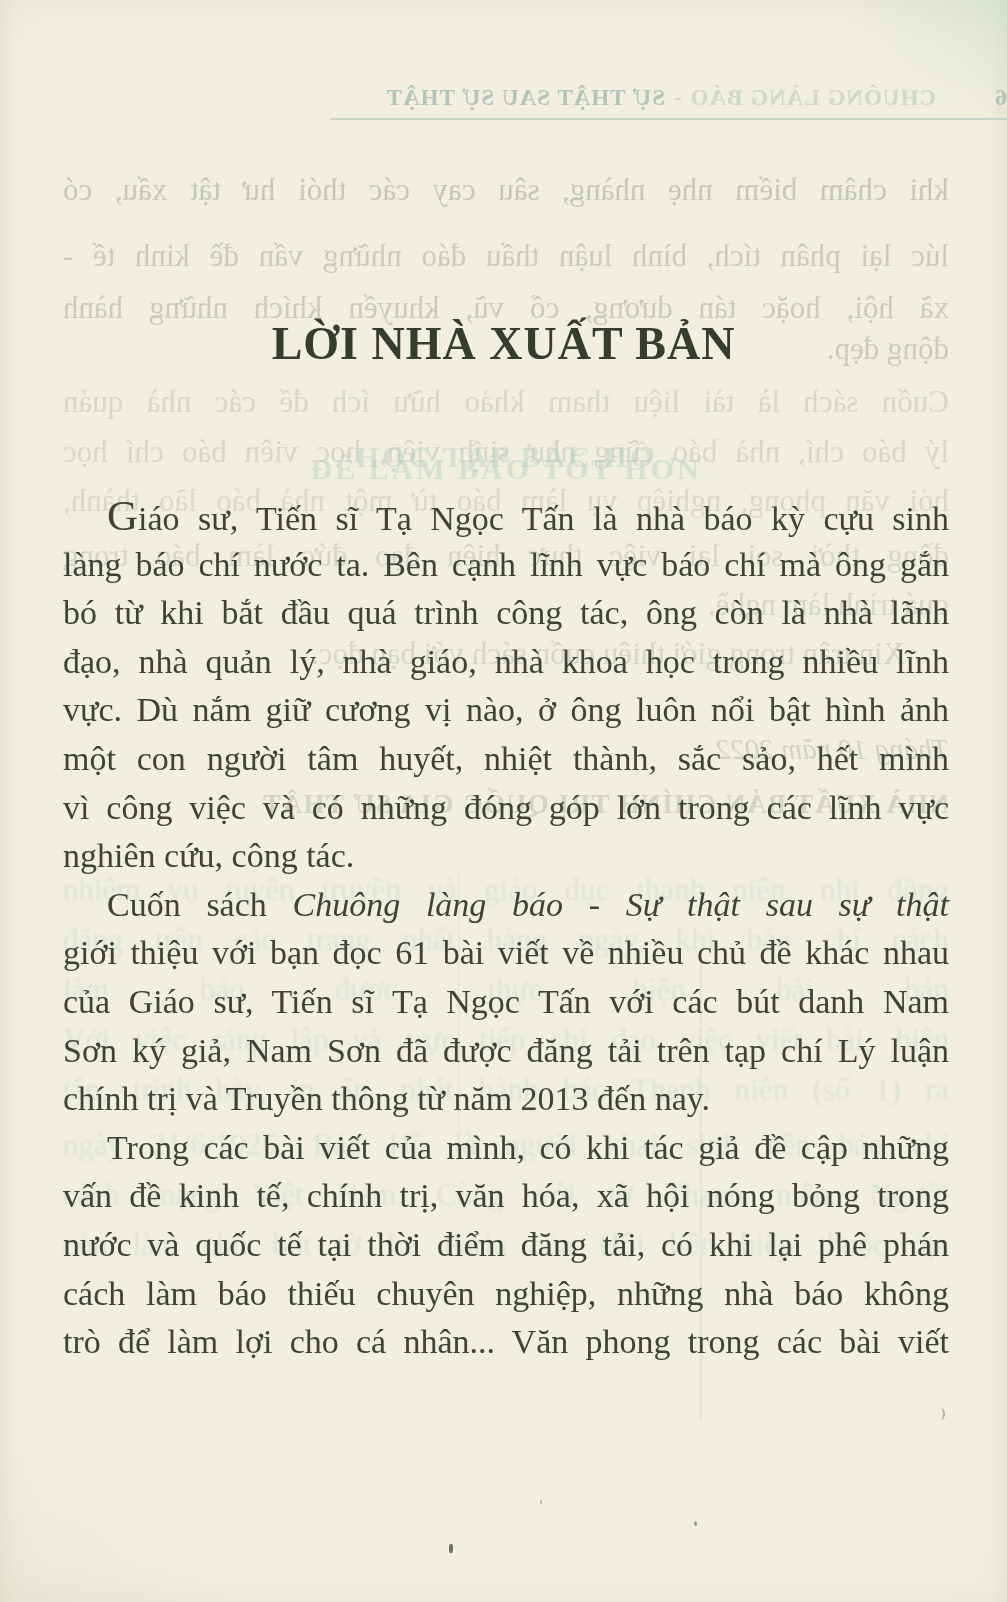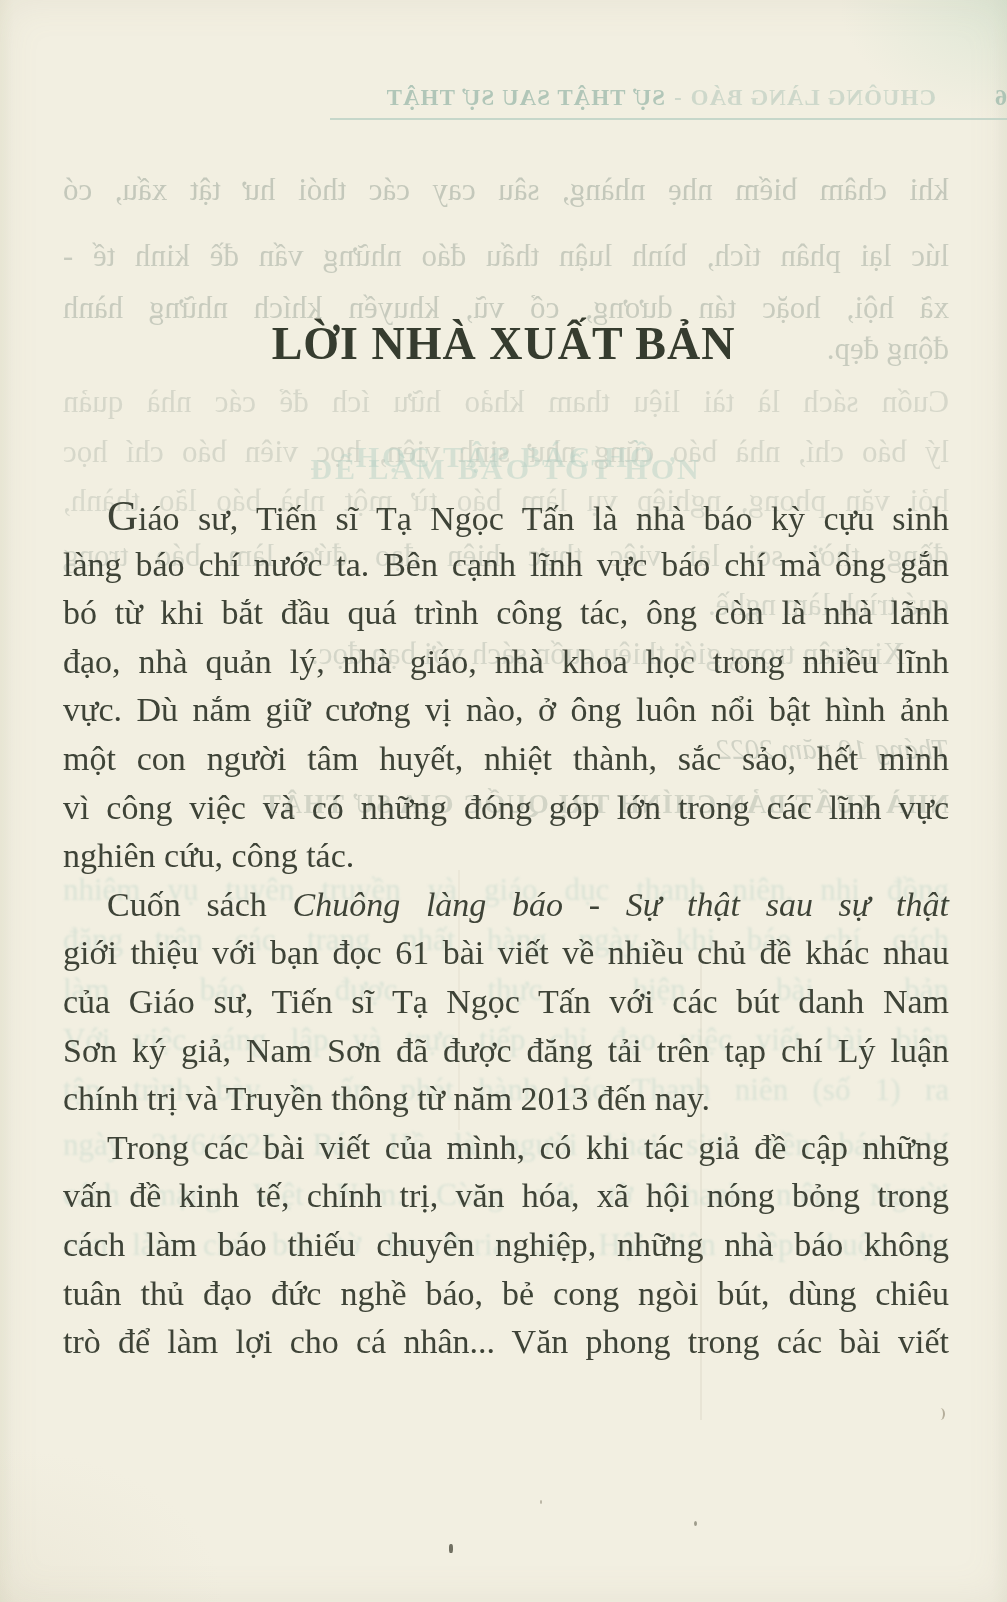--- a/index.html
+++ b/index.html
@@ -117,22 +117,22 @@
         <div class="para">
           <div class="line first"><span>Cuốn sách </span><span class="b i">Chuông làng báo - Sự thật sau sự thật</span></div>
           <div class="line"><span>giới thiệu với bạn đọc 61 bài viết về nhiều chủ đề khác nhau</span></div>
           <div class="line"><span>của Giáo sư, Tiến sĩ Tạ Ngọc Tấn với các bút danh Nam</span></div>
           <div class="line"><span>Sơn ký giả, Nam Sơn đã được đăng tải trên tạp chí Lý luận</span></div>
           <div class="line last"><span>chính trị và Truyền thông từ năm 2013 đến nay.</span></div>
         </div>
         <div class="para">
           <div class="line first"><span>Trong các bài viết của mình, có khi tác giả đề cập những</span></div>
           <div class="line"><span>vấn đề kinh tế, chính trị, văn hóa, xã hội nóng bỏng trong</span></div>
+          <div class="line"><span>nước và quốc tế tại thời điểm đăng tải, có khi lại phê phán</span></div>
           <div class="line"><span>cách làm báo thiếu chuyên nghiệp, những nhà báo không</span></div>
-          <div class="line"><span>tuân thủ đạo đức nghề báo, bẻ cong ngòi bút, dùng chiêu</span></div>
           <div class="line"><span>trò để làm lợi cho cá nhân... Văn phong trong các bài viết</span></div>
         </div>
       </div>
   </div>
 
   <div class="artifact streak1"></div>
   <div class="artifact streak2"></div>
   <div class="artifact speck1"></div>
   <div class="artifact speck2"></div>
   <div class="artifact speck3"></div>

